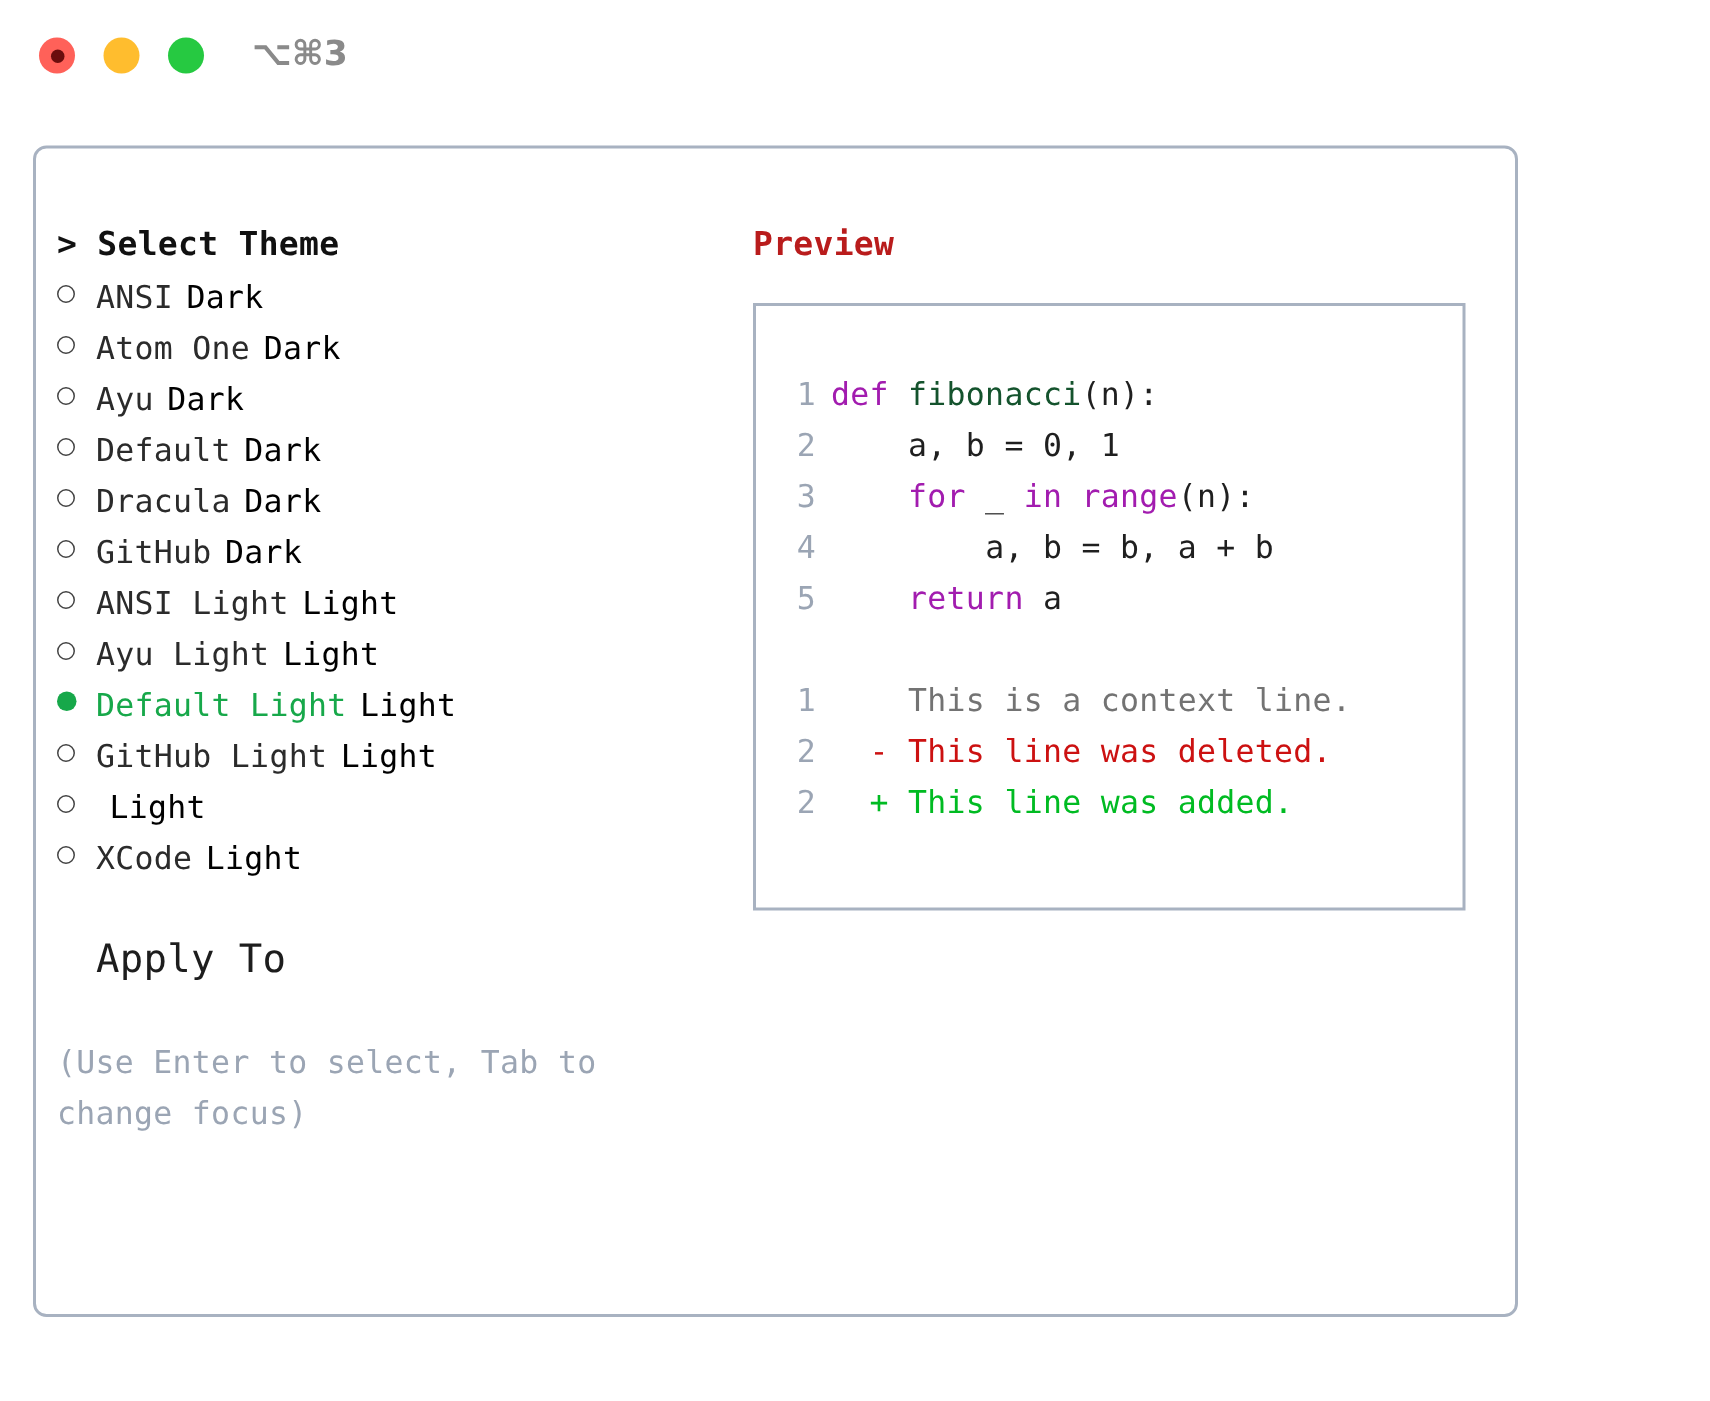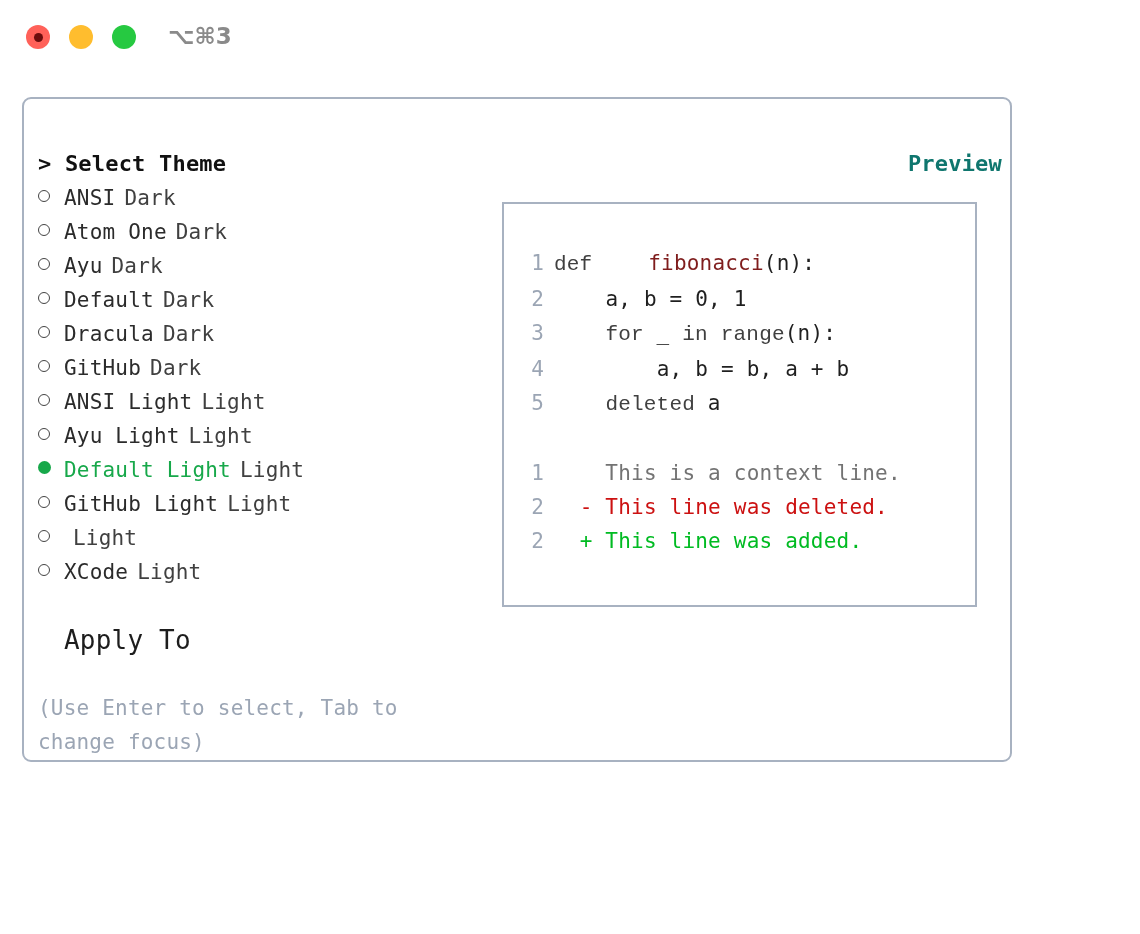--- a/index.html
+++ b/index.html
@@ -69,21 +69,21 @@
     letter-spacing: 0px;
     white-space: pre;
   }
 
   
   .panel {
     position: absolute;
     left: 22px;
     top: 97px;
     width: 990px;
-    height: 665px;
+    height: 781px;
     border: 2px solid #a8b2c1;
     border-radius: 9px;
     background: #ffffff;
     box-sizing: border-box;
   }
 
   
   .left-col {
     position: absolute;
     left: 14px;
@@ -130,21 +130,21 @@
     width: 13px;
     height: 13px;
     border-radius: 50%;
     background: #17a84a;
     position: relative;
     top: -3px;
   }
   .opt-label { color: #2b2b2b; }
   .opt-row.selected .opt-label { color: #17a84a; }
   .opt-tag {
-    color: #404040;
+    color: #000000;
     padding-left: 9px;
   }
 
   .section-gap { height: 34px; }
 
   .section-title {
     font-size: 26px;
     color: #1d1d1d;
     line-height: 34px;
     padding-left: 26px;
@@ -165,25 +165,24 @@
   
   .right-col {
     position: absolute;
     left: 478px;
     top: 48px;
     width: 500px;
   }
   .preview-title {
     font-size: 22px;
     font-weight: 700;
-    color: #0f766e;
-    line-height: 34px;
-    white-space: pre;
-    letter-spacing: 0.2px;
-    text-align: right;
+    color: #b91c1c;
+    line-height: 34px;
+    white-space: pre;
+    letter-spacing: 0.2px;
   }
   .preview-box {
     margin-top: 21px;
     width: 475px;
     height: 405px;
     border: 2px solid #a8b2c1;
     background: #ffffff;
     box-sizing: border-box;
     padding: 42px 0 0 14px;
   }
@@ -198,22 +197,22 @@
   }
   .lineno {
     display: inline-block;
     width: 26px;
     flex: 0 0 26px;
     text-align: right;
     color: #9ba5b4;
     padding-right: 10px;
   }
   .code-text { color: #1f1f1f; }
-  .tok-kw  { color: #404040; font-family: Liberation Mono, monospace; }
-  .tok-fn  { color: #7f1d1d; margin-left: 43px; }
+  .tok-kw  { color: #a21caf; }
+  .tok-fn  { color: #14532d; }
   .tok-pl  { color: #1f1f1f; }
 
   .code-blank { height: 34px; }
 
   .diff-ctx { color: #737373; }
   .diff-del { color: #cc1111; }
   .diff-add { color: #00bb22; }
 </style>
 </head>
 <body>
@@ -255,21 +254,21 @@
     </div>
 
     <div class="right-col">
       <div class="preview-title">Preview</div>
       <div class="preview-box">
         <div id="code-block">
             <div class="code-line"><span class="lineno">1</span><span class="code-text"><span class="tok-kw">def </span><span class="tok-fn">fibonacci</span><span class="tok-pl">(n):</span></span></div>
             <div class="code-line"><span class="lineno">2</span><span class="code-text">    <span class="tok-pl">a, b = 0, 1</span></span></div>
             <div class="code-line"><span class="lineno">3</span><span class="code-text">    <span class="tok-kw">for</span><span class="tok-pl"> _ </span><span class="tok-kw">in</span><span class="tok-pl"> </span><span class="tok-kw">range</span><span class="tok-pl">(n):</span></span></div>
             <div class="code-line"><span class="lineno">4</span><span class="code-text">        <span class="tok-pl">a, b = b, a + b</span></span></div>
-            <div class="code-line"><span class="lineno">5</span><span class="code-text">    <span class="tok-kw">deleted</span><span class="tok-pl"> a</span></span></div>
+            <div class="code-line"><span class="lineno">5</span><span class="code-text">    <span class="tok-kw">return</span><span class="tok-pl"> a</span></span></div>
           </div>
         <div class="code-blank"></div>
         <div id="diff-block">
             <div class="code-line"><span class="lineno">1</span><span class="code-text diff-ctx">    This is a context line.</span></div>
             <div class="code-line"><span class="lineno">2</span><span class="code-text diff-del">  - This line was deleted.</span></div>
             <div class="code-line"><span class="lineno">2</span><span class="code-text diff-add">  + This line was added.</span></div>
           </div>
       </div>
     </div>
 

